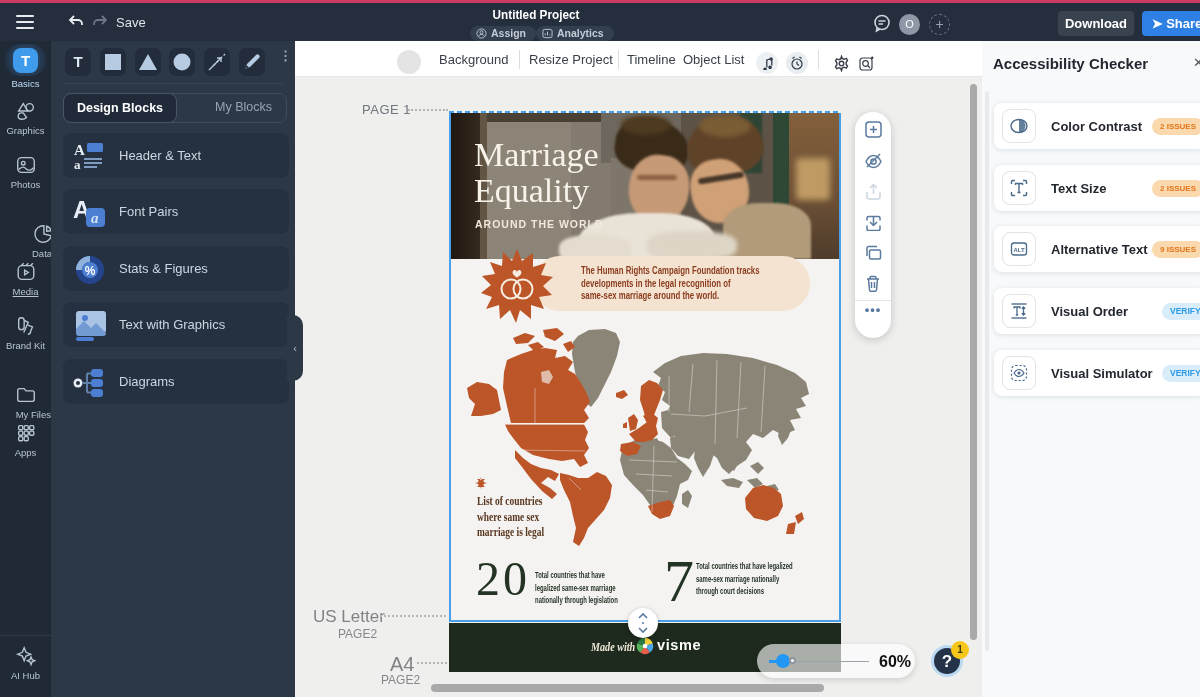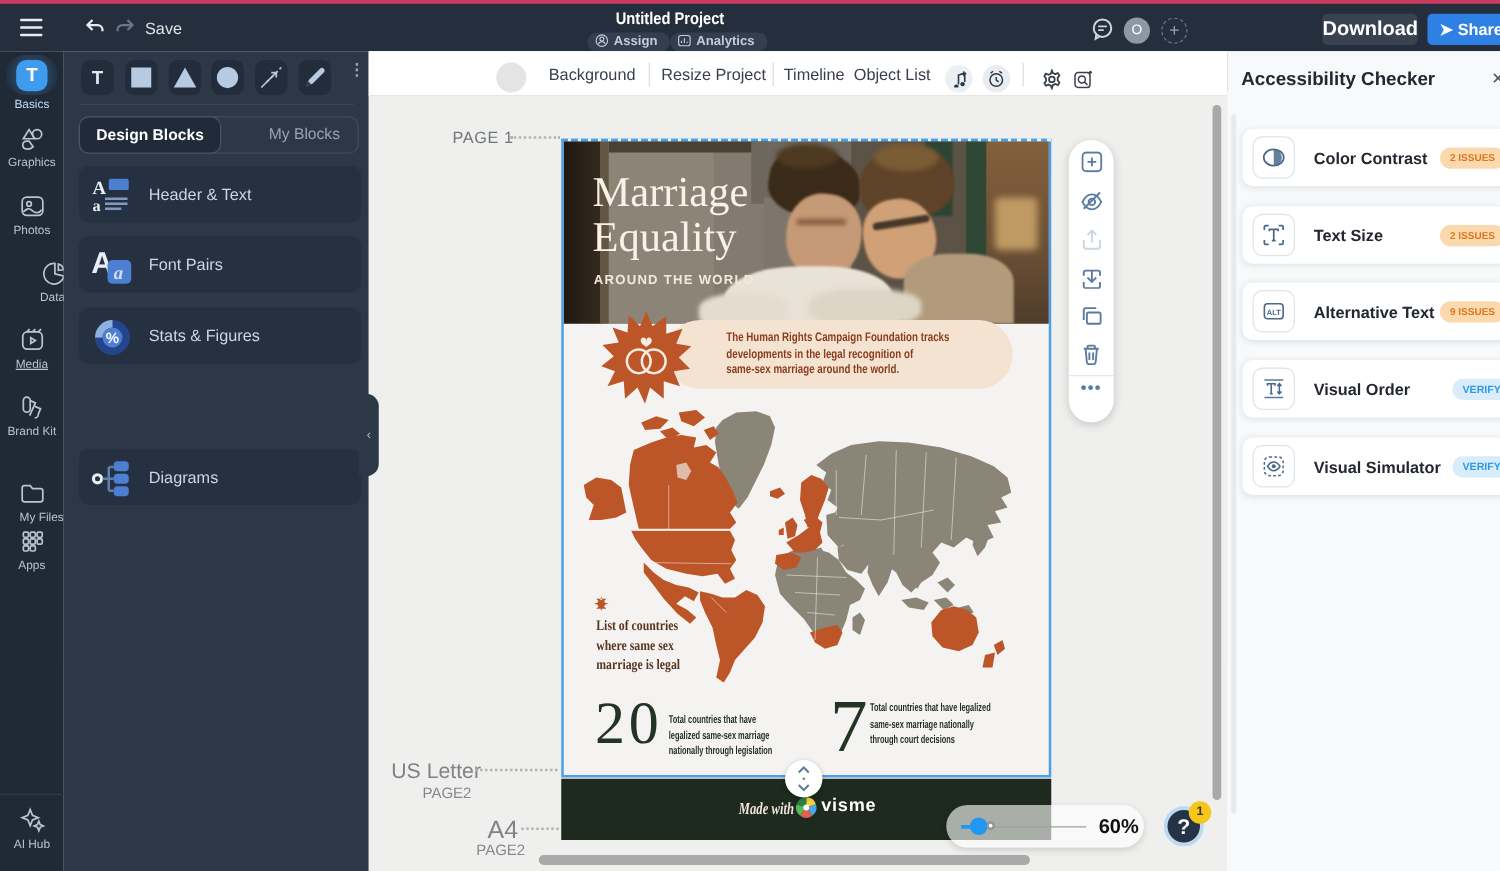--- a/index.html
+++ b/index.html
@@ -11,21 +11,21 @@
 #topbar { position:absolute; left:0; top:0; width:1200px; height:41px; background:#242e3d; border-top:3px solid #cb3a60; }
 #topbar .ham { position:absolute; left:16px; top:12px; width:18px; height:14px; }
 #topbar .ham div { height:2px; background:#e8ecf1; margin-bottom:4px; border-radius:1px; }
 .undoredo { position:absolute; top:11px; width:16px; height:16px; }
 #savetxt { position:absolute; left:116px; top:12px; color:#dfe4ea; font-size:13px; }
 #titletxt { position:absolute; left:0; width:1072px; top:4px; text-align:center; color:#fff; font-size:13.5px; font-weight:bold; transform:scaleX(.87); transform-origin:536px 0; }
 .tbpill { position:absolute; top:23px; height:15px; background:#333e4e; border-radius:8px; color:#c4ccd7; font-size:10.5px; font-weight:bold; line-height:15px; padding:0 10px 0 6px; }
 .tbpillic { display:inline-block; vertical-align:-2px; margin-right:4px; }
 
 #present { position:absolute; left:952px; top:5px; width:96px; height:31px; background:#1c2430; border:1px solid #3d4857; border-radius:16px; color:#fff; font-size:13.5px; font-weight:bold; text-align:center; line-height:29px;margin-top:34px; }
-#download { position:absolute; left:1058px; top:8px; width:76px; height:25px; background:#39434f; border-radius:4px; color:#fff; font-size:16px; font-weight:bold; text-align:center; line-height:25px; }
+#download { position:absolute; left:1058px; top:8px; width:76px; height:25px; background:#39434f; border-radius:4px; color:#fff; font-size:13px; font-weight:bold; text-align:center; line-height:25px; }
 #share { position:absolute; left:1142px; top:8px; width:70px; height:25px; background:#2f80e4; border-radius:4px; color:#fff; font-size:13px; font-weight:bold; text-align:center; line-height:25px; }
 #avatar { position:absolute; left:899px; top:11px; width:21px; height:21px; border-radius:50%; background:#8e97a5; color:#fff; font-size:11px; text-align:center; line-height:21px; }
 #plus { position:absolute; left:929px; top:11px; width:21px; height:21px; border-radius:50%; border:1.5px dashed #6b7583; color:#98a2b0; font-size:14px; text-align:center; line-height:18px; }
 
 
 #sidebar { position:absolute; left:0; top:41px; width:51px; height:656px; background:#202a37; }
 .sbitem { position:absolute; width:51px; text-align:center; color:#b9c4d2; font-size:9.5px; }
 .sbitem svg { display:block; margin:0 auto 3px; }
 #basicsActive { position:absolute; left:5px; top:3px; width:41px; height:32px; border-radius:15px; background:radial-gradient(circle, rgba(66,132,200,.6), rgba(56,122,190,0.1) 75%); }
 #basicsIcon { position:absolute; left:13px; top:7px; width:25px; height:25px; border-radius:8px; background:#3f9ced; color:#fff; font-weight:bold; font-size:15px; text-align:center; line-height:25px; }
@@ -153,21 +153,21 @@
           <path d="M7 14 c-2 0 -3.5 1.5 -3.5 3.5 0 2 1.5 3.5 4 3.5 3 0 5 -2 5 -2 L9 14 Z"></path>
         </svg>
       Graphics</div>
     <div class="sbitem" style="top:113px;">
       <svg width="22" height="22" viewBox="0 0 24 24" fill="none" stroke="#b9c4d2" stroke-width="1.5">
           <rect x="3" y="4" width="18" height="16" rx="4"></rect>
           <circle cx="9" cy="10" r="2"></circle>
           <path d="M4 17 c3-3 5-4 8-1 3 2.5 6 2 8-1"></path>
         </svg>
       Photos</div>
-    <div class="sbitem" style="top:167px;padding-left:32px;">
+    <div class="sbitem" style="top:182px;padding-left:32px;">
       <svg width="22" height="22" viewBox="0 0 24 24" fill="none" stroke="#b9c4d2" stroke-width="1.5">
           <path d="M13 3 a9 9 0 1 0 8 11 L13 12 Z"></path>
           <path d="M16 3.5 a6 6 0 0 1 4.5 5 L16 9 Z"></path>
         </svg>
       Data</div>
     <div class="sbitem" style="top:220px;text-decoration:underline;">
       <svg width="22" height="22" viewBox="0 0 24 24" fill="none" stroke="#b9c4d2" stroke-width="1.5">
           <rect x="3.5" y="5" width="17" height="15" rx="4"></rect>
           <path d="M7 5 L9.5 2.5 M12 5 L14.5 2.5 M17 5 L19.5 2.5"></path>
           <path d="M10.5 10 L14.5 12.5 L10.5 15 Z"></path>
@@ -266,20 +266,29 @@
       <div class="lbl">Font Pairs</div>
       </div>
     <div class="block" style="top:205px;">
       <svg width="34" height="34" viewBox="0 0 34 34">
           <circle cx="17" cy="17" r="14" fill="#24458c"></circle>
           <path d="M17 3 a14 14 0 0 0 -14 14 h6 a8 8 0 0 1 8 -8 Z" fill="#8fb2dd"></path>
           <circle cx="17" cy="17" r="8" fill="#4c7fd2"></circle>
           <text x="17" y="21.5" font-size="12" font-weight="bold" fill="#fff" text-anchor="middle" font-family="Liberation Sans">%</text>
         </svg>
       <div class="lbl">Stats &amp; Figures</div>
+      </div>
+    <div class="block" style="top:261px;">
+      <svg width="36" height="34" viewBox="0 0 36 34">
+          <rect x="3" y="2" width="30" height="22" rx="3" fill="#a9c4e4"></rect>
+          <circle cx="12" cy="9" r="3" fill="#4c7fd2"></circle>
+          <path d="M3 20 l8-8 7 7 5-5 10 10 v0 a3 3 0 0 1 -3 3 H6 a3 3 0 0 1 -3-3 Z" fill="#719bd2"></path>
+          <rect x="3" y="28" width="18" height="4" rx="2" fill="#4c7fd2"></rect>
+        </svg>
+      <div class="lbl">Text with Graphics</div>
       </div>
     <div class="block" style="top:318px;">
       <svg width="36" height="34" viewBox="0 0 36 34">
           <circle cx="5" cy="17" r="4.5" fill="#e8eef5"></circle>
           <circle cx="5" cy="17" r="2" fill="#253040"></circle>
           <path d="M9 17 h5 M14 7.5 V26.5 M14 7.5 h4 M14 17 h4 M14 26.5 h4" stroke="#5f80ab" stroke-width="2" fill="none"></path>
           <rect x="18" y="3" width="12" height="8" rx="3" fill="#4c7fd2"></rect>
           <rect x="18" y="13" width="12" height="8" rx="3" fill="#4c7fd2"></rect>
           <rect x="18" y="23" width="12" height="8" rx="3" fill="#4c7fd2"></rect>
         </svg>

